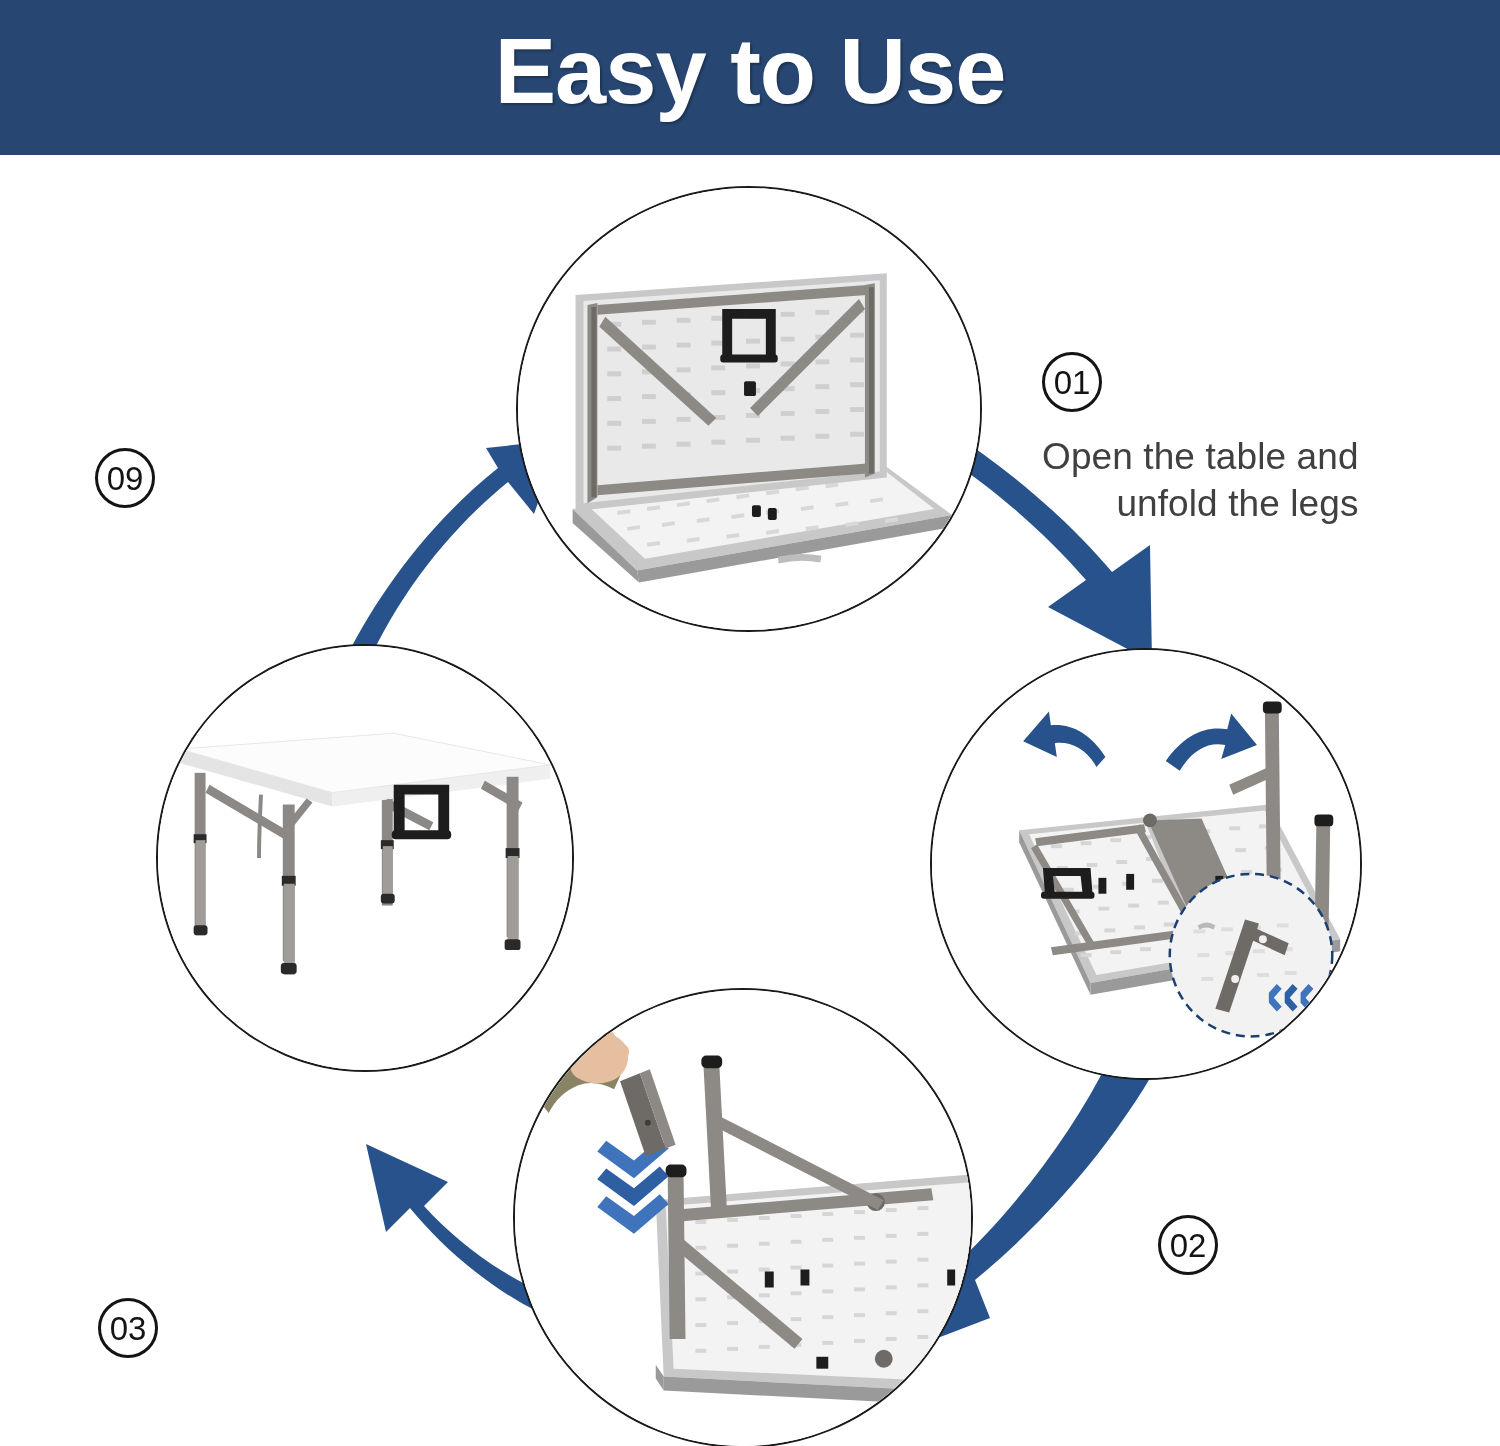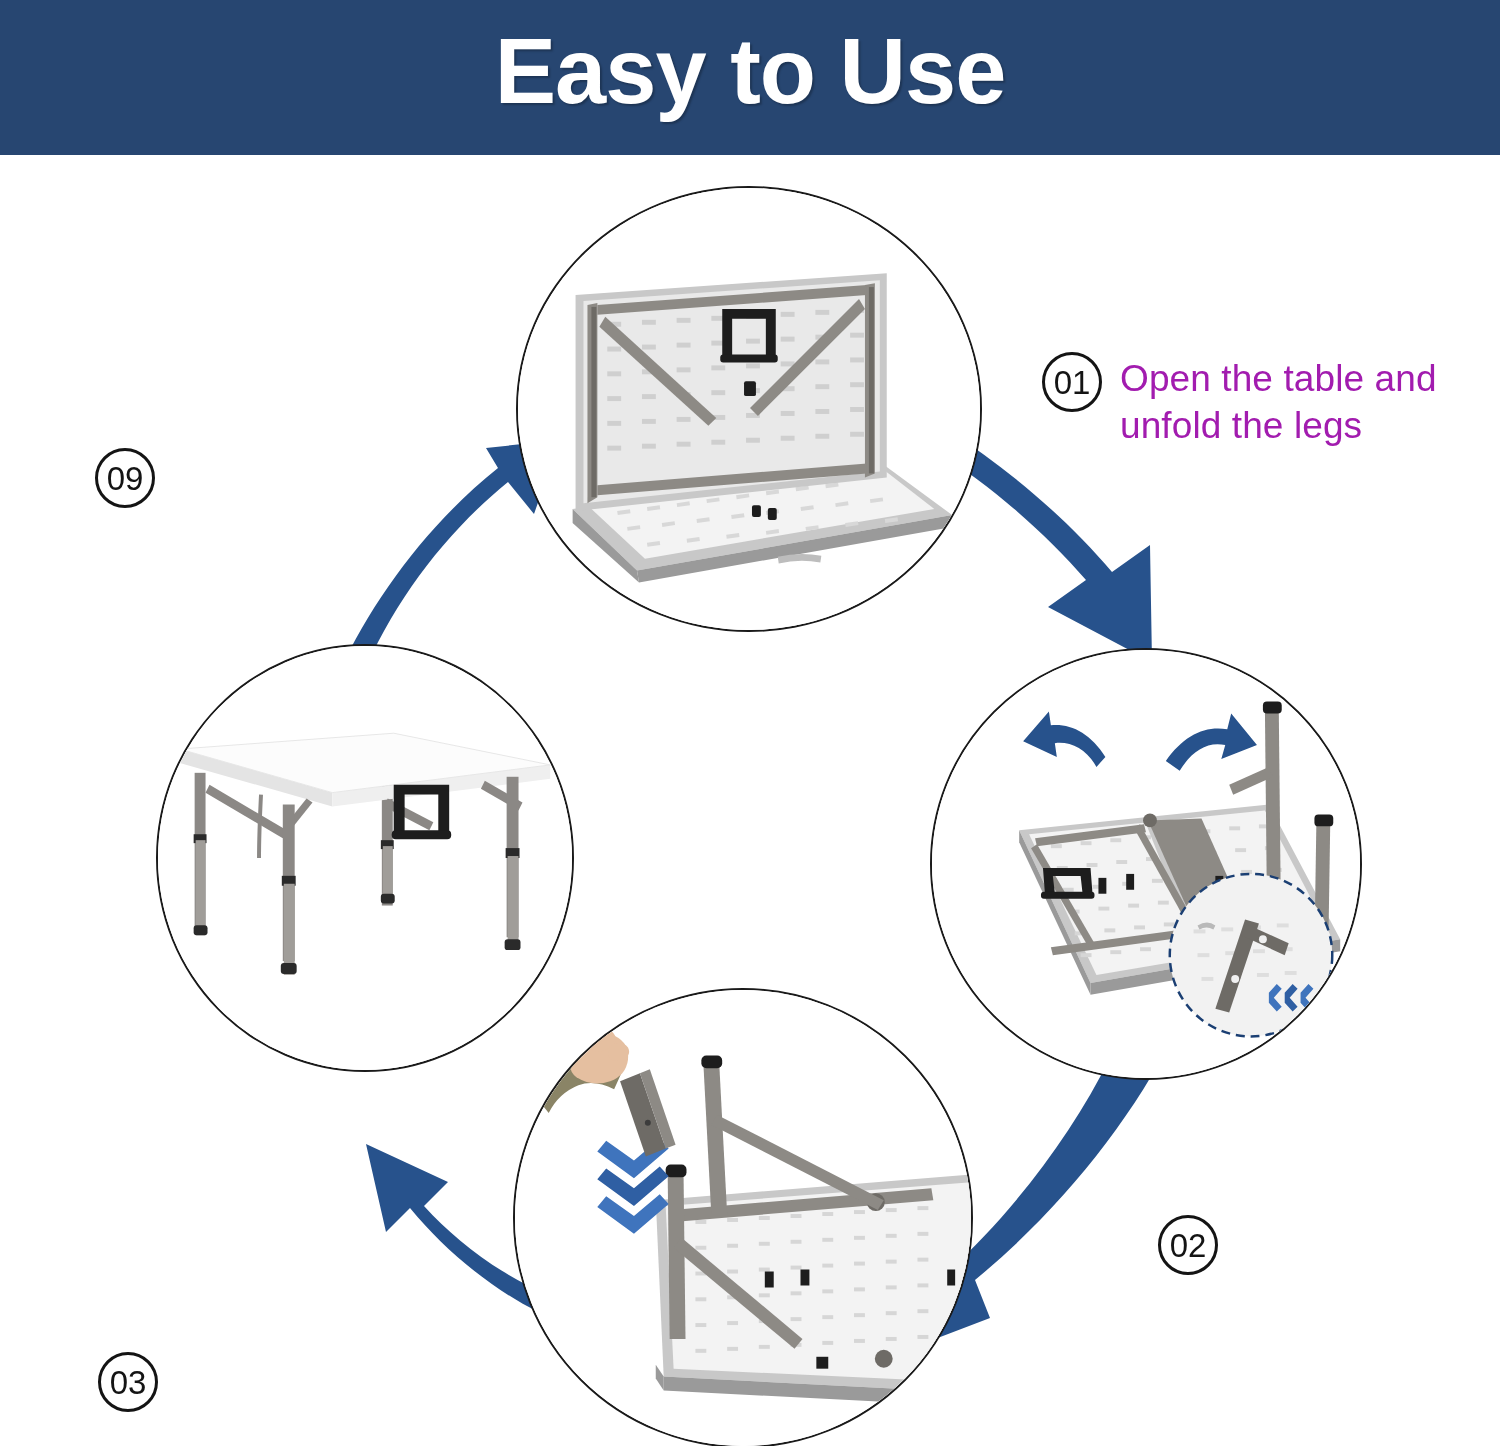--- a/index.html
+++ b/index.html
@@ -79,47 +79,49 @@
   #panel-2 { left: 930px;  top: 648px;  width: 432px; height: 432px; }
   #panel-3 { left: 513px;  top: 988px;  width: 460px; height: 460px; }
   #panel-4 { left: 156px;  top: 644px;  width: 418px; height: 428px; }
 
   
   .step {
     position: absolute;
     display: flex;
     align-items: flex-start;
     gap: 18px;
+    flex-direction: column;
   }
   .step-badge {
     flex: 0 0 auto;
     width: 60px;
     height: 60px;
     border: 3px solid #141414;
     border-radius: 50%;
     display: flex;
     align-items: center;
     justify-content: center;
     font-size: 33px;
     color: #141414;
     line-height: 1;
     box-sizing: border-box;
   }
   .step-text {
     font-size: 37px;
-    color: #a21caf;
+    color: #404040;
     line-height: 1.26;
     letter-spacing: 0.1px;
     white-space: pre-line;
     padding-top: 4px;
+    text-align: right;
   }
 
   #step-01 { left: 1042px; top: 352px; width: 420px; }
   #step-02 { left: 1158px; top: 1215px; width: 320px; }
-  #step-03 { left: 98px;   top: 1352px; width: 420px; }
+  #step-03 { left: 98px;   top: 1298px; width: 420px; }
   #step-04 { left: 95px;   top: 448px;  width: 400px; }
   #step-04 .step-text { padding-top: 8px; }
 
   
   .tbl-top    { fill: #f3f3f3; }
   .tbl-top-2  { fill: #e9e9e9; }
   .tbl-edge   { fill: #c8c8c8; }
   .tbl-edge-d { fill: #9a9a9a; }
   .frame      { fill: #8d8a85; }
   .frame-d    { fill: #6e6b66; }

